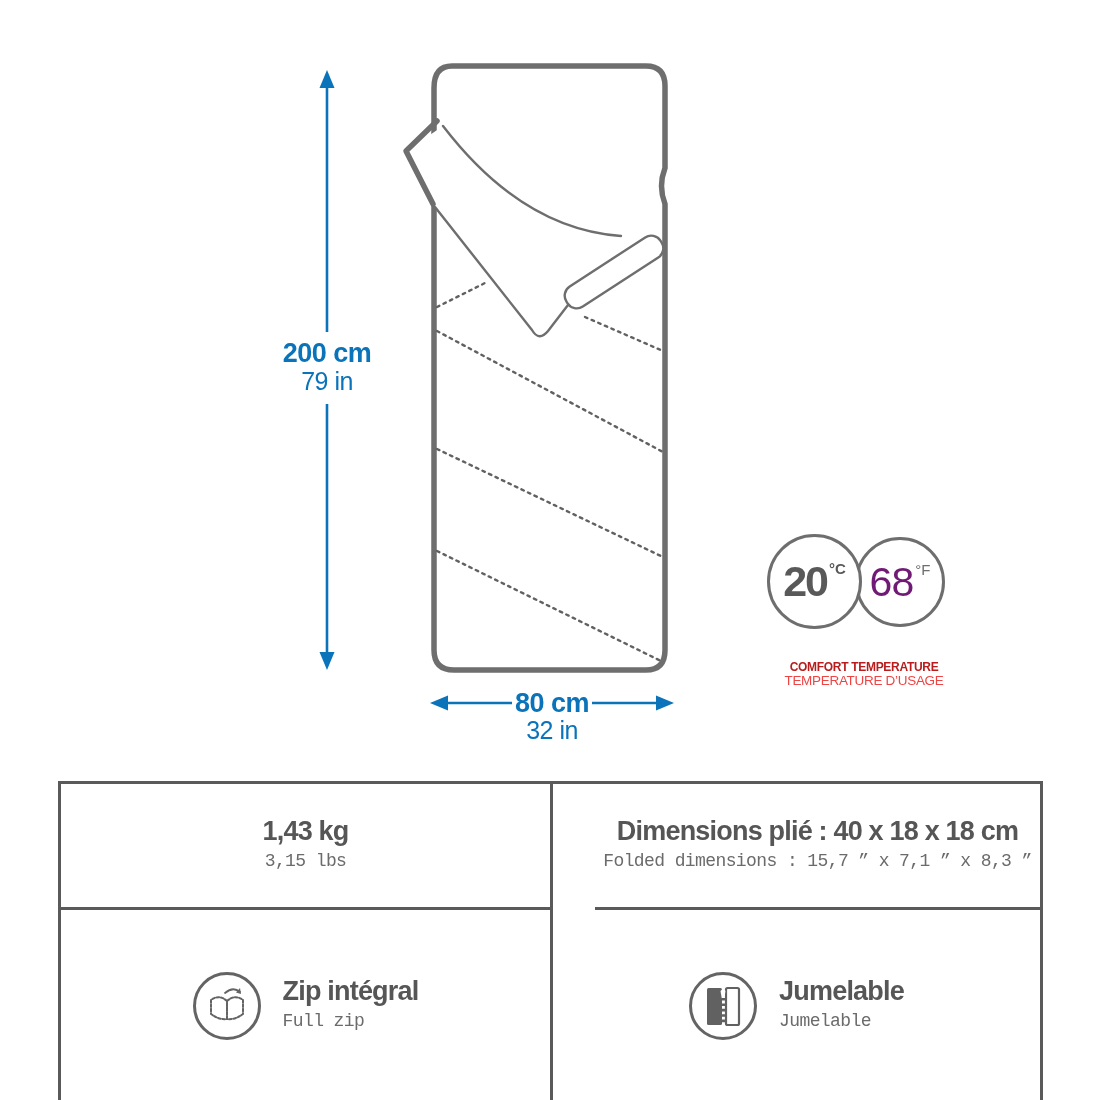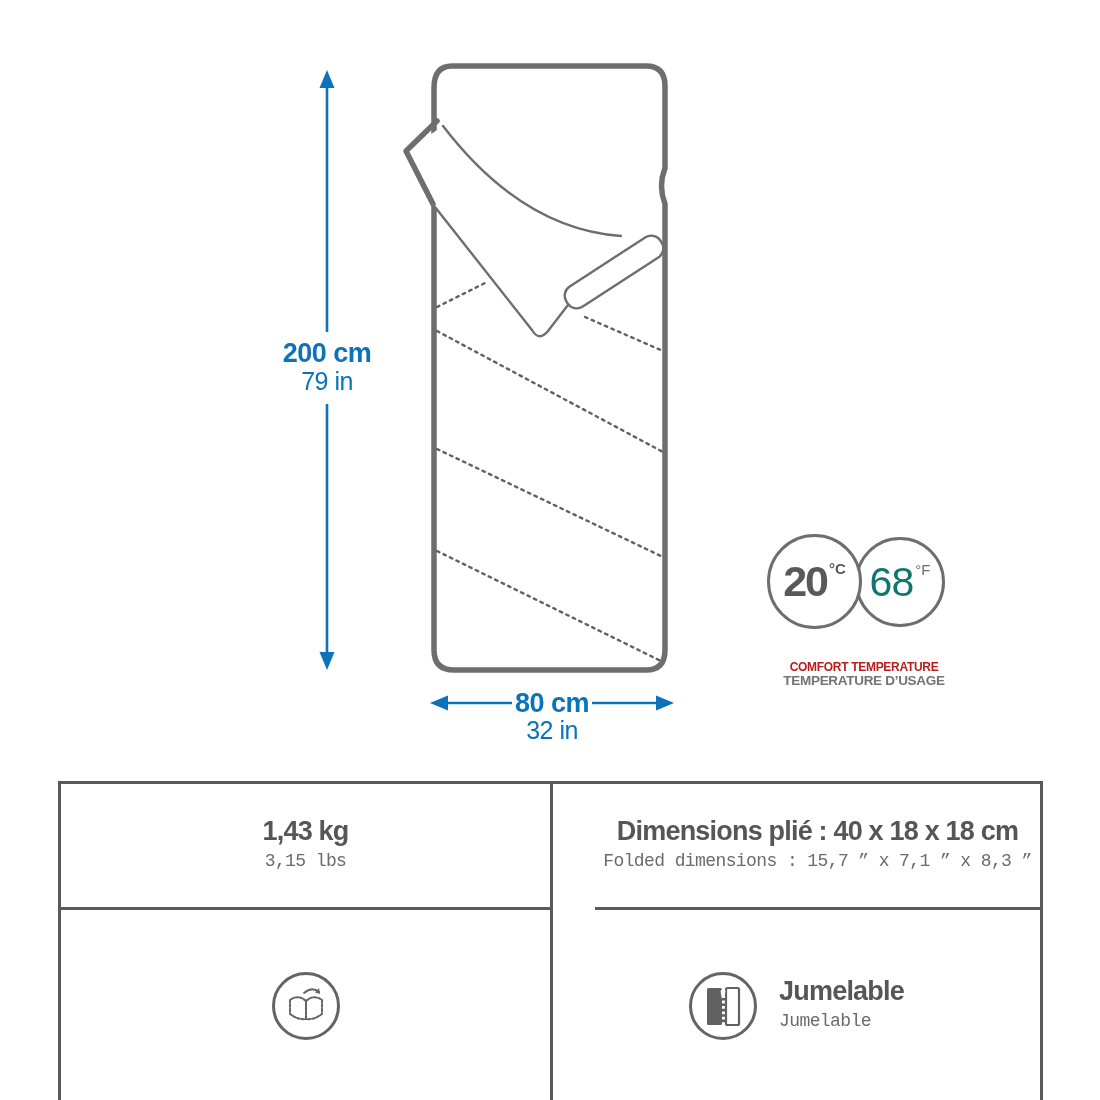--- a/index.html
+++ b/index.html
@@ -11,27 +11,27 @@
   .dim-bold{font-family:"Liberation Sans",sans-serif;font-weight:bold;font-size:27px;letter-spacing:-0.5px;}
   .dim-reg{font-family:"Liberation Sans",sans-serif;font-weight:normal;font-size:25px;letter-spacing:-0.5px;}
 
   
   .temp-block{position:absolute;left:758px;top:528px;width:212px;height:142px;}
   .temp-circle{position:absolute;box-sizing:border-box;border:3px solid #6e6e6e;border-radius:50%;
     background:#fff;display:flex;align-items:center;justify-content:center;}
   .temp-circle-f{left:97px;top:9px;width:90px;height:90px;}
   .temp-circle-c{left:9px;top:6px;width:95px;height:95px;}
   .temp-val-c{font-size:43px;font-weight:bold;color:#595959;letter-spacing:-2px;}
-  .temp-val-f{font-size:41px;font-weight:300;color:#0f766e;letter-spacing:-1px;}
+  .temp-val-f{font-size:41px;font-weight:300;color:#701a75;letter-spacing:-1px;}
   .temp-unit{font-size:15px;position:relative;top:-13px;letter-spacing:0;margin-left:2px;}
   .temp-unit-c{font-weight:bold;color:#595959;}
   .temp-unit-f{font-weight:normal;color:#6e6e6e;}
   .temp-caption{position:absolute;left:0;top:113px;width:100%;text-align:center;line-height:13px;}
   .temp-caption .l1{font-size:12px;font-weight:bold;color:#b91c1c;letter-spacing:-0.3px;margin-top:20px;}
-  .temp-caption .l2{font-size:13.5px;font-weight:bold;color:#737373;letter-spacing:-0.3px;}
+  .temp-caption .l2{font-size:13.5px;font-weight:normal;color:#ef4444;letter-spacing:-0.3px;}
 
   
   .spec-table{position:absolute;left:58px;top:781px;width:985px;height:324px;box-sizing:border-box;
     border:3px solid #5a5a5a;display:grid;grid-template-columns:492px 1fr;grid-template-rows:126px 1fr;}
   .cell{display:flex;flex-direction:column;align-items:center;justify-content:center;box-sizing:border-box;}
   .cell-tl{border-right:3px solid #5a5a5a;border-bottom:3px solid #5a5a5a;}
   .cell-tr{border-bottom:3px solid #5a5a5a;margin-left:42px;}
   .cell-bl{border-right:3px solid #5a5a5a;}
   .cell-row{flex-direction:row;gap:22px;}
   .spec-primary{font-size:27px;font-weight:bold;color:#565656;letter-spacing:-0.8px;line-height:31px;text-align:center;}
@@ -117,20 +117,24 @@
         <svg width="48" height="48" viewBox="-24 -24 48 48">
           <g stroke="#646464" fill="none" stroke-linejoin="round" stroke-linecap="round">
             <path d="M 0 -5 Q -8 -12 -16 -6 L -16 8 Q -8 14 0 13 Z" stroke-width="2" stroke-dasharray="2.6 1.8"></path>
             <path d="M 0 -5 Q 8 -12 16 -6 L 16 8 Q 8 14 0 13 Z" stroke-width="2" stroke-dasharray="2.6 1.8"></path>
             <path d="M 0 -5 L 0 13" stroke-width="1.4" stroke-dasharray="1.6 2.2"></path>
             <path d="M -2 -13 Q 6 -20 13 -14" stroke-width="1.8"></path>
             <polygon points="14,-12 9,-13.5 13,-18" fill="#646464" stroke="none"></polygon>
           </g>
         </svg>
       </div>
+      <div class="feature-text">
+        <div class="spec-primary">Zip intégral</div>
+        <div class="spec-secondary">Full zip</div>
+      </div>
     </div>
 
     <div class="cell cell-row">
       <div class="icon-circle">
         <svg width="48" height="48" viewBox="-24 -24 48 48">
           <rect x="-16" y="-18" width="15" height="37" rx="1.5" fill="#616161"></rect>
           <rect x="3" y="-18" width="13" height="37" rx="1.5" fill="#ffffff" stroke="#616161" stroke-width="2.2"></rect>
           <line x1="0.5" y1="-8" x2="0.5" y2="19" stroke="#616161" stroke-width="3" stroke-dasharray="2.6 2.8"></line>
           <path d="M -2.5 -15 q 2.5 -3.5 5 0 l -1.2 7 h -2.6 Z" fill="#ffffff"></path>
         </svg>

